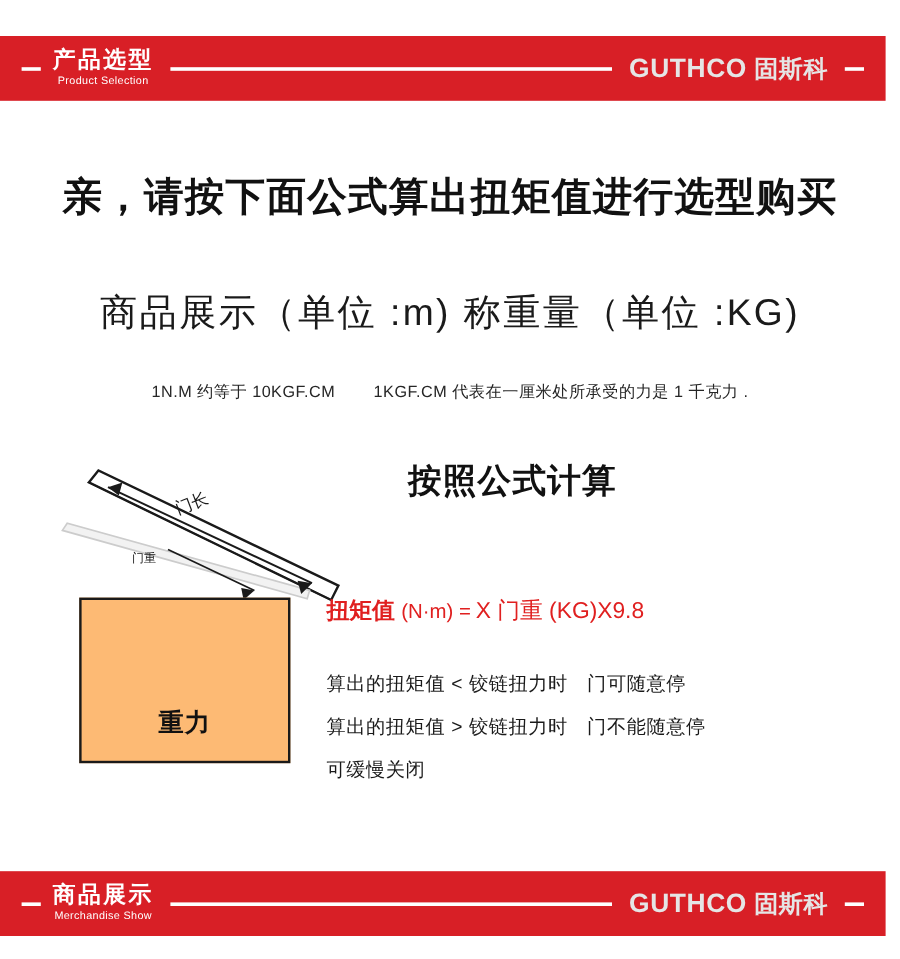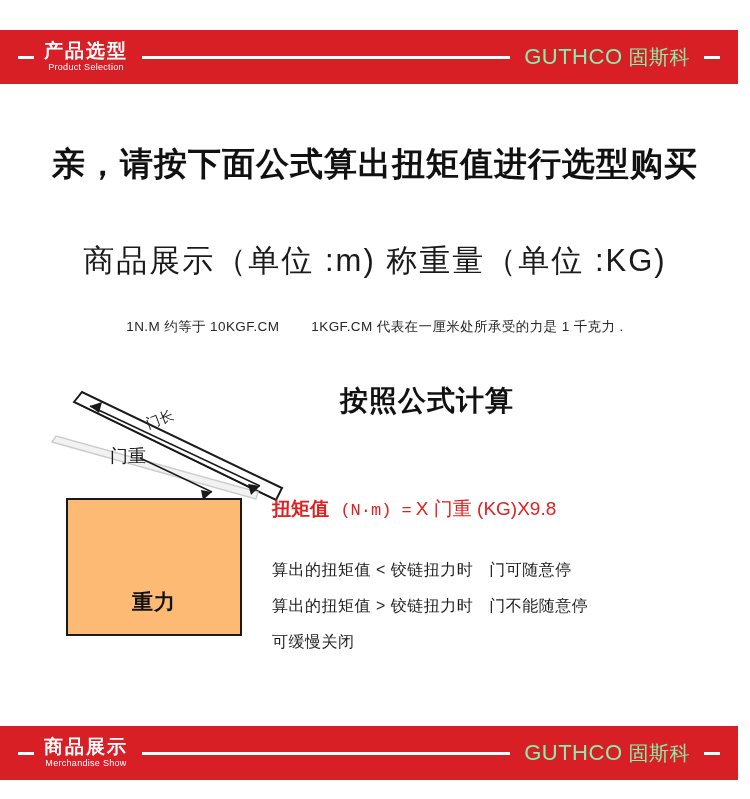--- a/index.html
+++ b/index.html
@@ -58,23 +58,23 @@
     line-height: 12px;
     letter-spacing: 0.3px;
   }
   .banner .rule {
     flex: 1 1 auto;
     height: 3px;
     background: #ffffff;
     margin: 0 14px;
   }
   .banner .brand {
-    color: #86efac;
+    color: #e5e5e5;
     font-size: 22px;
-    font-weight: normal;
+    font-weight: bold;
     letter-spacing: 0.5px;
     flex: 0 0 auto;
     white-space: nowrap;
   }
   .banner .brand .cnb {
     font-size: 20px;
     margin-left: 6px;
   }
   .banner .dash-right {
     width: 16px;
@@ -154,22 +154,22 @@
     position: absolute;
     left: 102px;
     top: 31px;
     font-size: 14px;
     color: #1a1a1a;
     transform: rotate(-21deg);
   }
   .label-doorweight {
     position: absolute;
     left: 66px;
-    top: 64px;
-    font-size: 18px;
+    top: 78px;
+    font-size: 10px;
     color: #1a1a1a;
   }
 
   
   .formula-title {
     position: absolute;
     left: 340px;
     top: 382px;
     font-size: 28px;
     font-weight: bold;
@@ -180,21 +180,21 @@
   .formula-row {
     position: absolute;
     left: 272px;
     top: 496px;
     display: flex;
     align-items: center;
     color: #e02020;
     font-size: 19px;
     white-space: nowrap;
   }
-  .formula-row .lhs { font-weight: bold; font-family: Liberation Mono, monospace; }
+  .formula-row .lhs { font-weight: bold; }
   .formula-row .lhs .unit { font-weight: normal; font-size: 17px; }
   .frac {
     display: inline-flex;
     flex-direction: column;
     align-items: center;
     margin: 0 6px;
     line-height: 1.05;
   }
   .frac .num { font-size: 18px; padding: 0 4px; }
   .frac .num .sup { font-size: 13px; }

